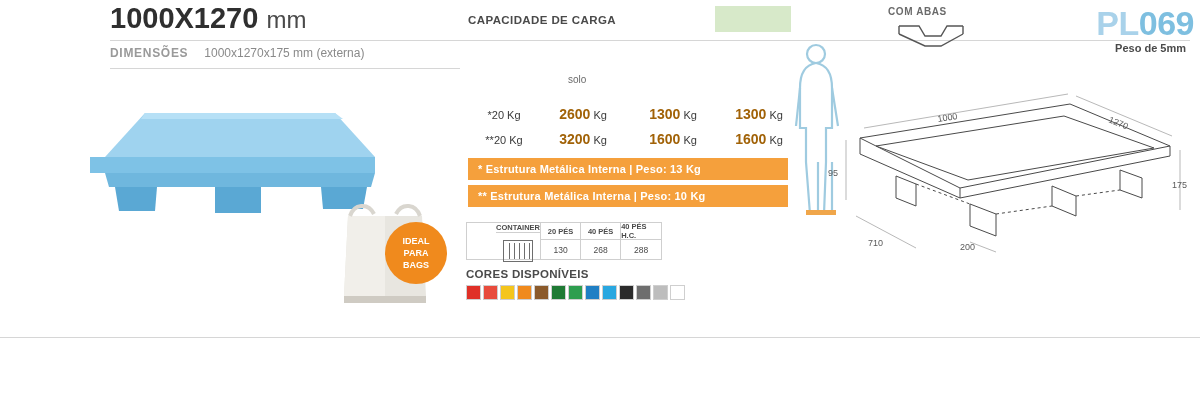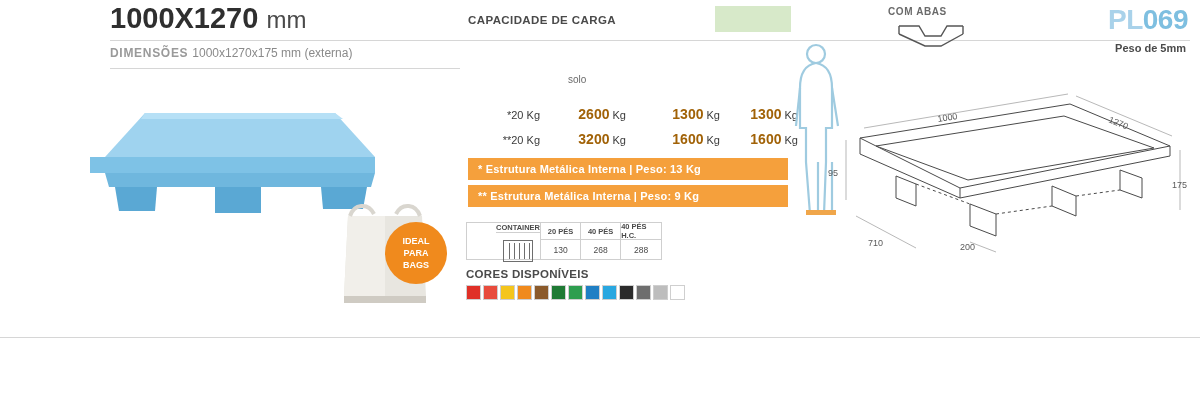--- a/index.html
+++ b/index.html
@@ -13,21 +13,21 @@
     overflow:hidden;
   }
   .sheet { position:relative; width:1200px; height:400px; }
 
   
   .title-wrap { position:absolute; left:110px; top:4px; width:350px; }
   .title-main { font-size:29px; font-weight:bold; color:#2f2f2f; letter-spacing:0px; line-height:1; }
   .title-main .unit { font-weight:normal; font-size:24px; color:#4a4a4a; }
   .dim-row { position:absolute; left:110px; top:46px; width:350px; display:flex; align-items:center; }
   .dim-label { font-size:12px; font-weight:bold; color:#9a9a9a; letter-spacing:.7px; white-space:nowrap; }
-  .dim-value { font-size:12px; color:#8a8a8a; margin-left:4px; white-space:nowrap; }
+  .dim-value { font-size:12px; color:#8a8a8a; margin-left:16px; white-space:nowrap; }
 
   .hr-top { position:absolute; left:110px; top:40px; width:1080px; height:1px; background:#d6d6d6; }
   .hr-top2 { position:absolute; left:110px; top:68px; width:350px; height:1px; background:#d6d6d6; }
 
   
   .pallet-img { position:absolute; left:85px; top:95px; width:290px; height:135px; }
   .bag-img { position:absolute; left:330px; top:200px; width:110px; height:115px; }
   .ideal-badge {
     position:absolute; left:385px; top:222px; width:62px; height:62px;
     background:#f08a1d; border-radius:50%;
@@ -42,21 +42,21 @@
   .ch { text-align:center; }
   .ch0 { width:72px; }
   .ch1 { width:86px; }
   .ch2 { width:94px; }
   .ch3 { width:78px; }
   .solo { position:absolute; left:568px; top:74px; font-size:10px; color:#6a6a6a; }
 
   .cap-row { position:absolute; left:468px; width:330px; display:flex; align-items:baseline; }
   .cap-row.r1 { top:106px; }
   .cap-row.r2 { top:131px; }
-  .cell { text-align:right; font-size:11px; color:#3a3a3a; }
+  .cell { text-align:center; font-size:11px; color:#3a3a3a; }
   .cell .big { font-size:14px; font-weight:bold; color:#a16207; }
   .c0 { width:72px; }
   .c1 { width:86px; }
   .c2 { width:94px; }
   .c3 { width:78px; }
 
   .ribbon {
     position:absolute; left:468px; width:320px; height:22px;
     background:#f5a03c; color:#ffffff; font-size:11px; font-weight:bold;
     display:flex; align-items:center; padding-left:10px; letter-spacing:.2px;
@@ -78,21 +78,21 @@
   .cores-title { position:absolute; left:466px; top:268px; font-size:11.5px; font-weight:bold; color:#4a4a4a; letter-spacing:.3px; }
   .swatches { position:absolute; left:466px; top:285px; display:flex; gap:2px; }
   .sw { width:15px; height:15px; border:1px solid #cfcfcf; }
 
   
   .person { position:absolute; left:790px; top:42px; width:60px; height:175px; }
 
   
   .abas-title { position:absolute; left:888px; top:6px; font-size:10px; font-weight:bold; color:#6a6a6a; letter-spacing:.6px; }
   .abas-icon { position:absolute; left:895px; top:20px; width:72px; height:34px; }
-  .pl-code { position:absolute; right:12px; top:4px; font-size:28px; font-weight:bold; color:#a9d2ea; letter-spacing:-.5px;text-align:right; }
+  .pl-code { position:absolute; right:6px; top:4px; font-size:34px; font-weight:bold; color:#a9d2ea; letter-spacing:-.5px;text-align:right; }
   .pl-code b { color:#7ebfe0; font-weight:bold; }
   .abas-sub { position:absolute; right:14px; top:42px; font-size:11px; font-weight:bold; color:#4a4a4a; }
 
   
   .tech { position:absolute; left:820px; top:80px; width:375px; height:240px; }
 
   
   .footer-line { position:absolute; left:0; top:337px; width:1200px; height:1px; background:#d6d6d6; }
   .footer { position:absolute; left:0; top:338px; width:1200px; height:62px; }
 </style>
@@ -154,21 +154,21 @@
   </div>
 
   <div class="cap-row r2">
     <div class="cell c0">**20 Kg</div>
     <div class="cell c1"><span class="big">3200</span> <span>Kg</span></div>
     <div class="cell c2"><span class="big">1600</span> <span>Kg</span></div>
     <div class="cell c3"><span class="big">1600</span> <span>Kg</span></div>
   </div>
 
   <div class="ribbon r1">* Estrutura Metálica Interna | Peso: 13 Kg</div>
-  <div class="ribbon r2">** Estrutura Metálica Interna | Peso: 9 Kg</div>
+  <div class="ribbon r2">** Estrutura Metálica Interna | Peso: 10 Kg</div>
 
   <div class="cont-table">
     <div class="cont-col cont-icon-col">
       <div class="h">CONTAINER</div>
       <div class="v">
         <div class="cont-icon">
           <i style="left:5px"></i>
             <i style="left:10px"></i>
             <i style="left:15px"></i>
             <i style="left:20px"></i>

